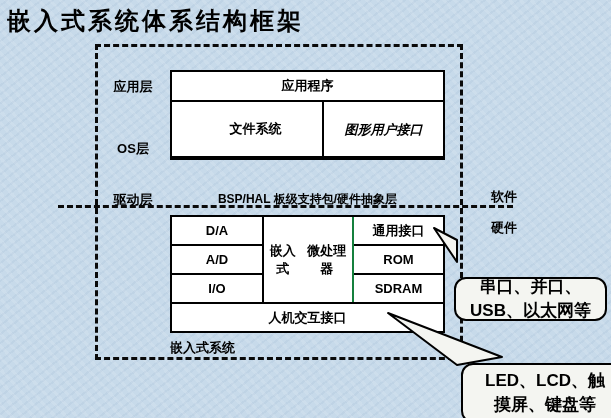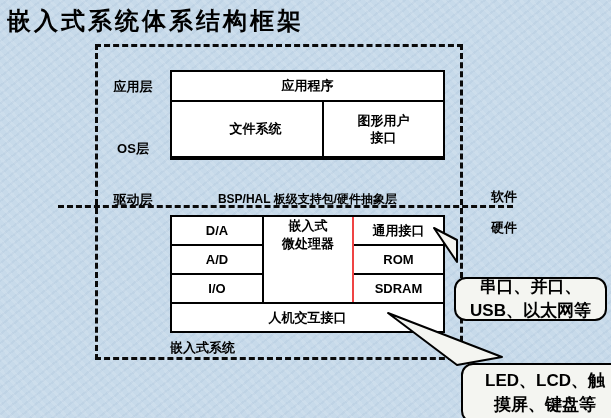--- a/index.html
+++ b/index.html
@@ -40,35 +40,35 @@
   }
   
   .sw-table{
     position:absolute;left:170px;top:70px;width:275px;
     background:#fff;border:2px solid #000;box-sizing:border-box;
   }
   .cell{display:flex;align-items:center;justify-content:center;font-size:13px;text-align:center;}
   .sw-app{height:28px;}
   .sw-mid{display:flex;border-top:2px solid #000;border-bottom:2px solid #000;height:54px;}
   .sw-fs{width:133px;border-right:2px solid #000;padding-left:17px;}
-  .sw-gui{flex:1;flex-direction:column;line-height:17px;}
+  .sw-gui{flex:1;flex-direction:row;line-height:17px;font-style:italic;}
   .sw-rtos{height:27px;}
   .bsp-label{
     position:absolute;left:170px;top:191px;width:275px;
     text-align:center;font-size:12px;white-space:nowrap;
   }
   
   .hw-table{
     position:absolute;left:170px;top:215px;width:275px;height:89px;
     background:#fff;border:2px solid #000;box-sizing:border-box;
     display:flex;
   }
   .hw-col{display:flex;flex-direction:column;justify-content:center;}
   .hw-col-left{width:90px;border-right:2px solid #000;}
-  .hw-col-center{width:88px;border-right:2px solid #ef4444;align-items:center;line-height:18px;text-align:center;font-size:13px;display:flex;flex-direction:column;}
+  .hw-col-center{width:88px;border-right:2px solid #15803d;align-items:center;line-height:18px;text-align:center;font-size:13px;display:flex;flex-direction:row;}
   .hw-col-right{flex:1;}
   .hw-cell{flex:1;display:flex;align-items:center;justify-content:center;font-size:13px;}
   .hw-cell + .hw-cell{border-top:2px solid #000;}
   .hmi-box{
     position:absolute;left:170px;top:302px;width:275px;height:31px;
     background:#fff;border:2px solid #000;box-sizing:border-box;
     display:flex;align-items:center;justify-content:center;font-size:13px;
   }
   .system-label{
     position:absolute;left:170px;top:339px;width:275px;

